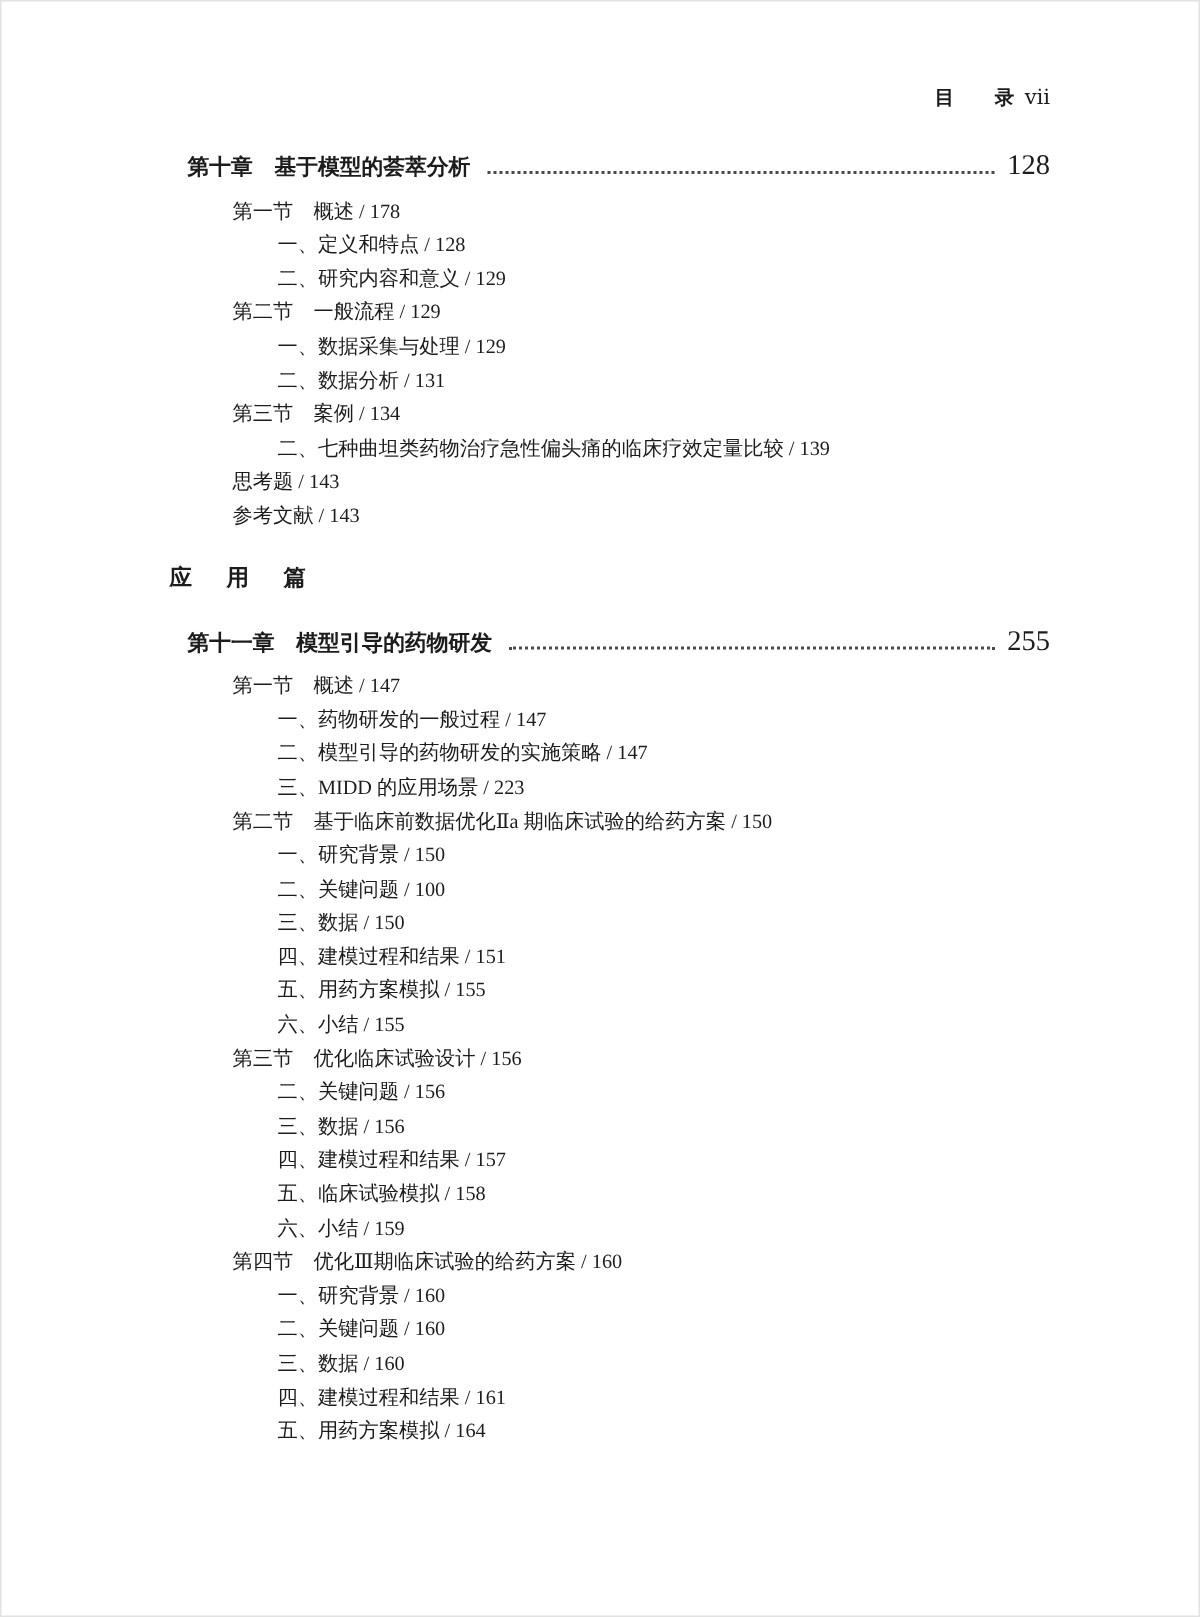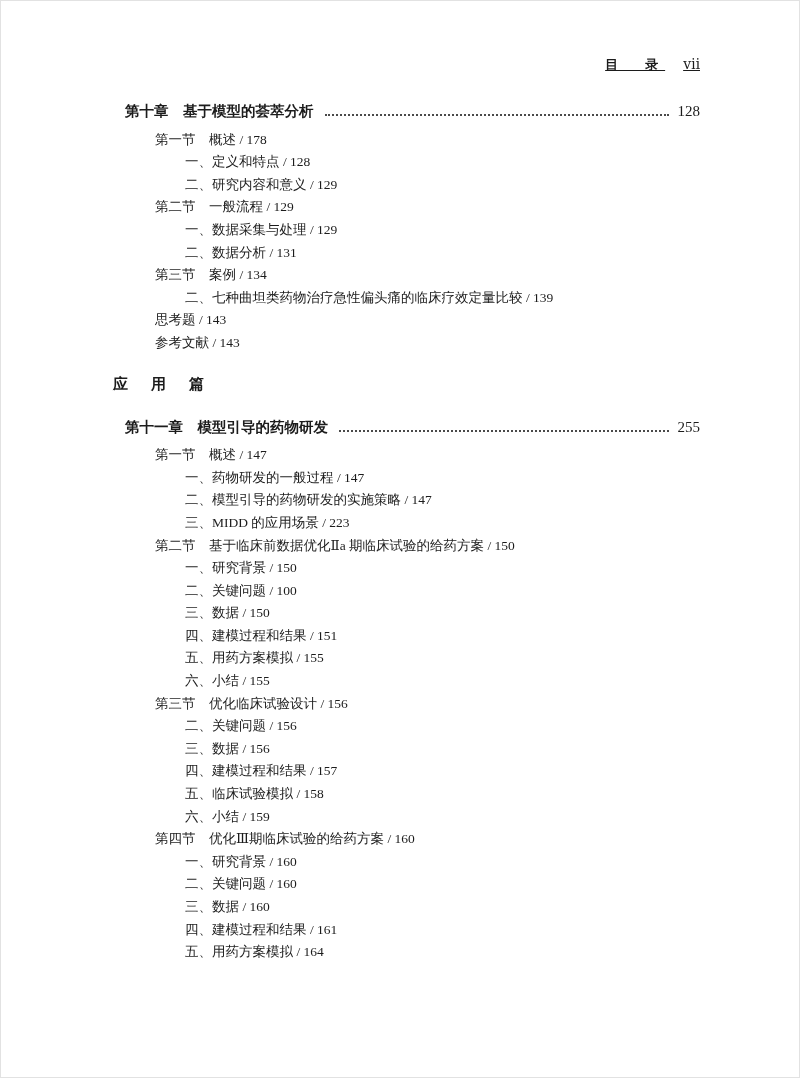--- a/index.html
+++ b/index.html
@@ -12,24 +12,22 @@
     overflow: hidden;
   }
   .page {
     width: 100%;
     height: 100%;
     padding: 56px 100px 40px 125px;
   }
   .header {
     display: flex;
     justify-content: flex-end;
-    align-items: flex-start;
-    gap: 18px;
+    align-items: flex-end;
     font-size: 13px;
-    text-decoration: underline;
   }
   .hdr-title {
     font-family: "Liberation Sans", "DejaVu Sans", sans-serif;
     font-weight: bold;
     letter-spacing: 7px;
   }
   .hdr-page {
     font-size: 14px;
   }
   .toc { margin-top: 26px; }
@@ -47,21 +45,21 @@
     font-family: "Liberation Sans", "DejaVu Sans", sans-serif;
     font-weight: bold;
     font-size: 14.5px;
   }
   .leader {
     flex: 1 1 auto;
     border-bottom: 2px dotted #4a4a4a;
     margin: 0 9px 4px 11px;
     min-width: 30px;
   }
-  .pagenum { font-size: 15px; }
+  .pagenum { font-size: 19px; }
   .row.section { padding-left: 30px; }
   .row.sub { padding-left: 60px; }
   .part {
     text-align: left;
     font-family: "Liberation Sans", "DejaVu Sans", sans-serif;
     font-weight: bold;
     font-size: 15px;
     letter-spacing: 4px;
     margin: 20px 0 22px 0;
     

